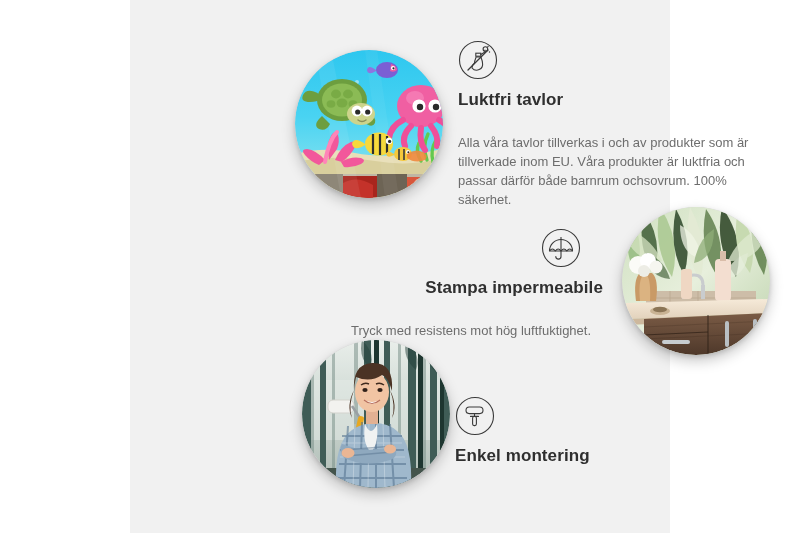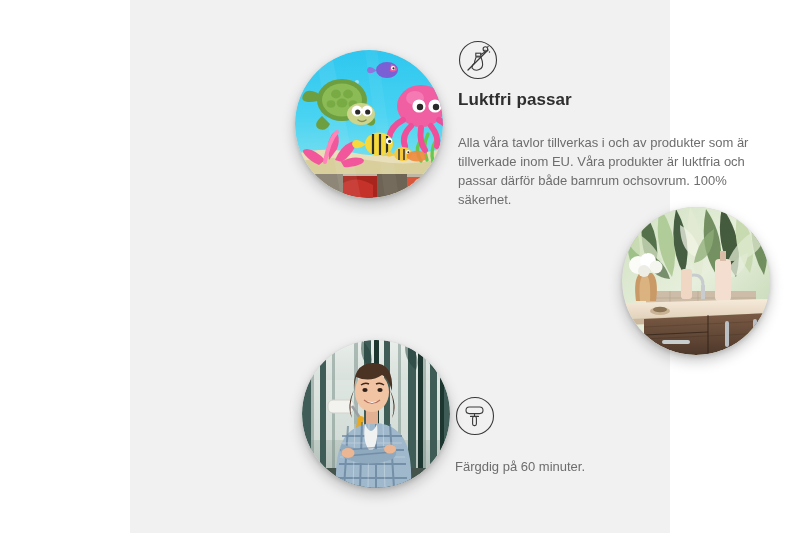--- a/index.html
+++ b/index.html
@@ -458,36 +458,53 @@
 
           <path d="M22.8 14.5 L27 12 L27 10" fill="none" stroke="#3a3a3a" stroke-width="1.1" stroke-linecap="round"></path>
           <circle cx="27.4" cy="9" r="2.3" fill="none" stroke="#3a3a3a" stroke-width="1.1"></circle>
 
           <circle cx="31.5" cy="12" r="0.7" fill="#3a3a3a"></circle>
           <circle cx="30" cy="6.5" r="0.7" fill="#3a3a3a"></circle>
 
           <line x1="10" y1="30" x2="30" y2="10" stroke="#3a3a3a" stroke-width="1.3" stroke-linecap="round"></line>
         </svg>
       </div>
-      <div class="feat-title">Luktfri passar</div>
+      <div class="feat-title">Luktfri tavlor</div>
       <div class="feat-desc">Alla våra tavlor tillverkas i och av produkter som är tillverkade inom EU. Våra produkter är luktfria och passar därför både barnrum ochsovrum. 100% säkerhet.</div>
     </div>
 
+    <div class="feature" id="feature-waterproof">
+      <div class="icon-wrap">
+        <svg viewBox="0 0 40 40" xmlns="http://www.w3.org/2000/svg">
+          <circle cx="20" cy="20" r="18.5" fill="none" stroke="#3a3a3a" stroke-width="1.1"></circle>
+
+          <path d="M8.5 23 a11.5 11.5 0 0 1 23 0 z" fill="none" stroke="#3a3a3a" stroke-width="1.1" stroke-linejoin="round"></path>
+
+          <path d="M8.5 23 q2.9 -4 5.8 0 q2.9 -4 5.7 0 q2.9 -4 5.8 0 q2.9 -4 5.7 0" fill="none" stroke="#3a3a3a" stroke-width="1.1" stroke-linejoin="round"></path>
+
+          <path d="M20 11.5 L20 28.5 a2.6 2.6 0 0 1 -5.2 0" fill="none" stroke="#3a3a3a" stroke-width="1.1" stroke-linecap="round"></path>
+
+          <path d="M20 11.5 L20 9.5" stroke="#3a3a3a" stroke-width="1.1" stroke-linecap="round"></path>
+        </svg>
+      </div>
+      <div class="feat-title">Stampa impermeabile</div>
+      <div class="feat-desc">Tryck med resistens mot hög luftfuktighet.</div>
+    </div>
 
     <div class="feature" id="feature-mounting">
       <div class="icon-wrap">
         <svg viewBox="0 0 40 40" xmlns="http://www.w3.org/2000/svg">
           <circle cx="20" cy="20" r="18.5" fill="none" stroke="#3a3a3a" stroke-width="1.1"></circle>
 
           <rect x="11" y="11" width="17" height="6.6" rx="3.3" fill="none" stroke="#3a3a3a" stroke-width="1.1"></rect>
 
           <path d="M19.5 17.6 L19.5 20.4" fill="none" stroke="#3a3a3a" stroke-width="1.1"></path>
 
           <path d="M15.5 20.4 L23.5 20.4" fill="none" stroke="#3a3a3a" stroke-width="1.1" stroke-linecap="round"></path>
 
           <rect x="17.6" y="20.4" width="3.8" height="9.2" rx="1.6" fill="none" stroke="#3a3a3a" stroke-width="1.1"></rect>
         </svg>
       </div>
-      <div class="feat-desc">Färgdig på 60 minuter.</div>
+      <div class="feat-title">Enkel montering</div>
     </div>
 
   </div>
 </div>
 
 </body></html>

